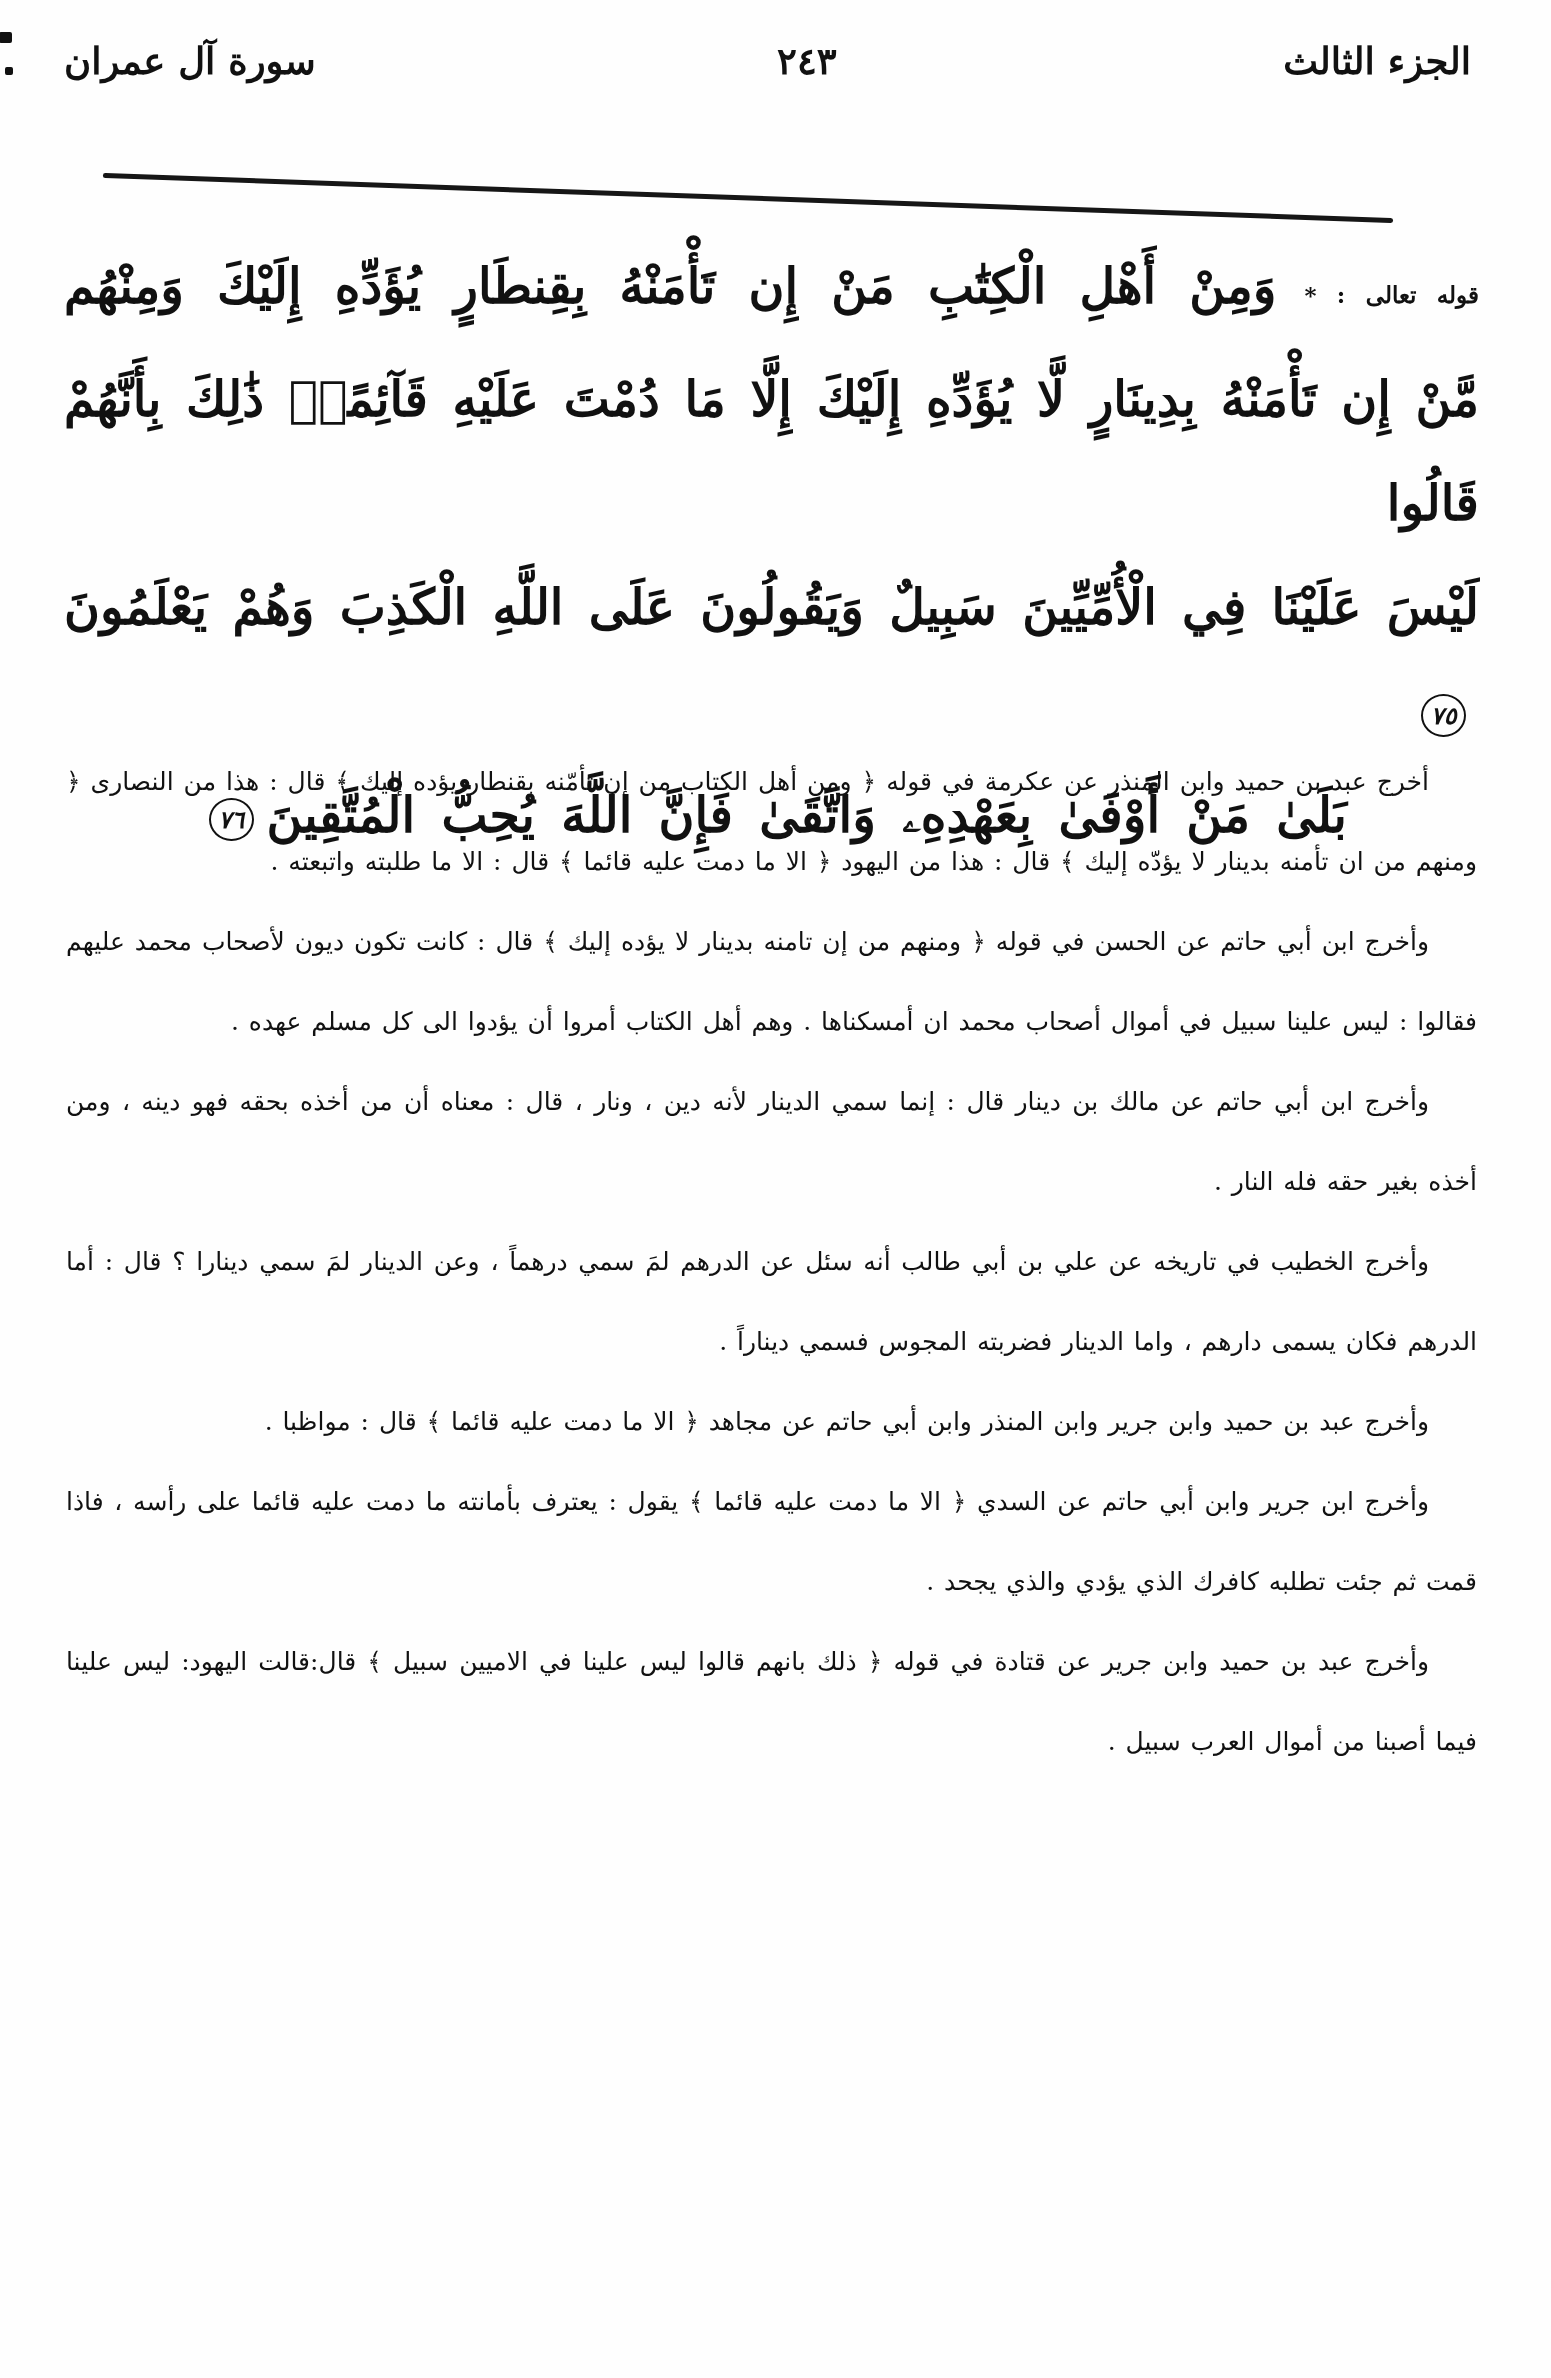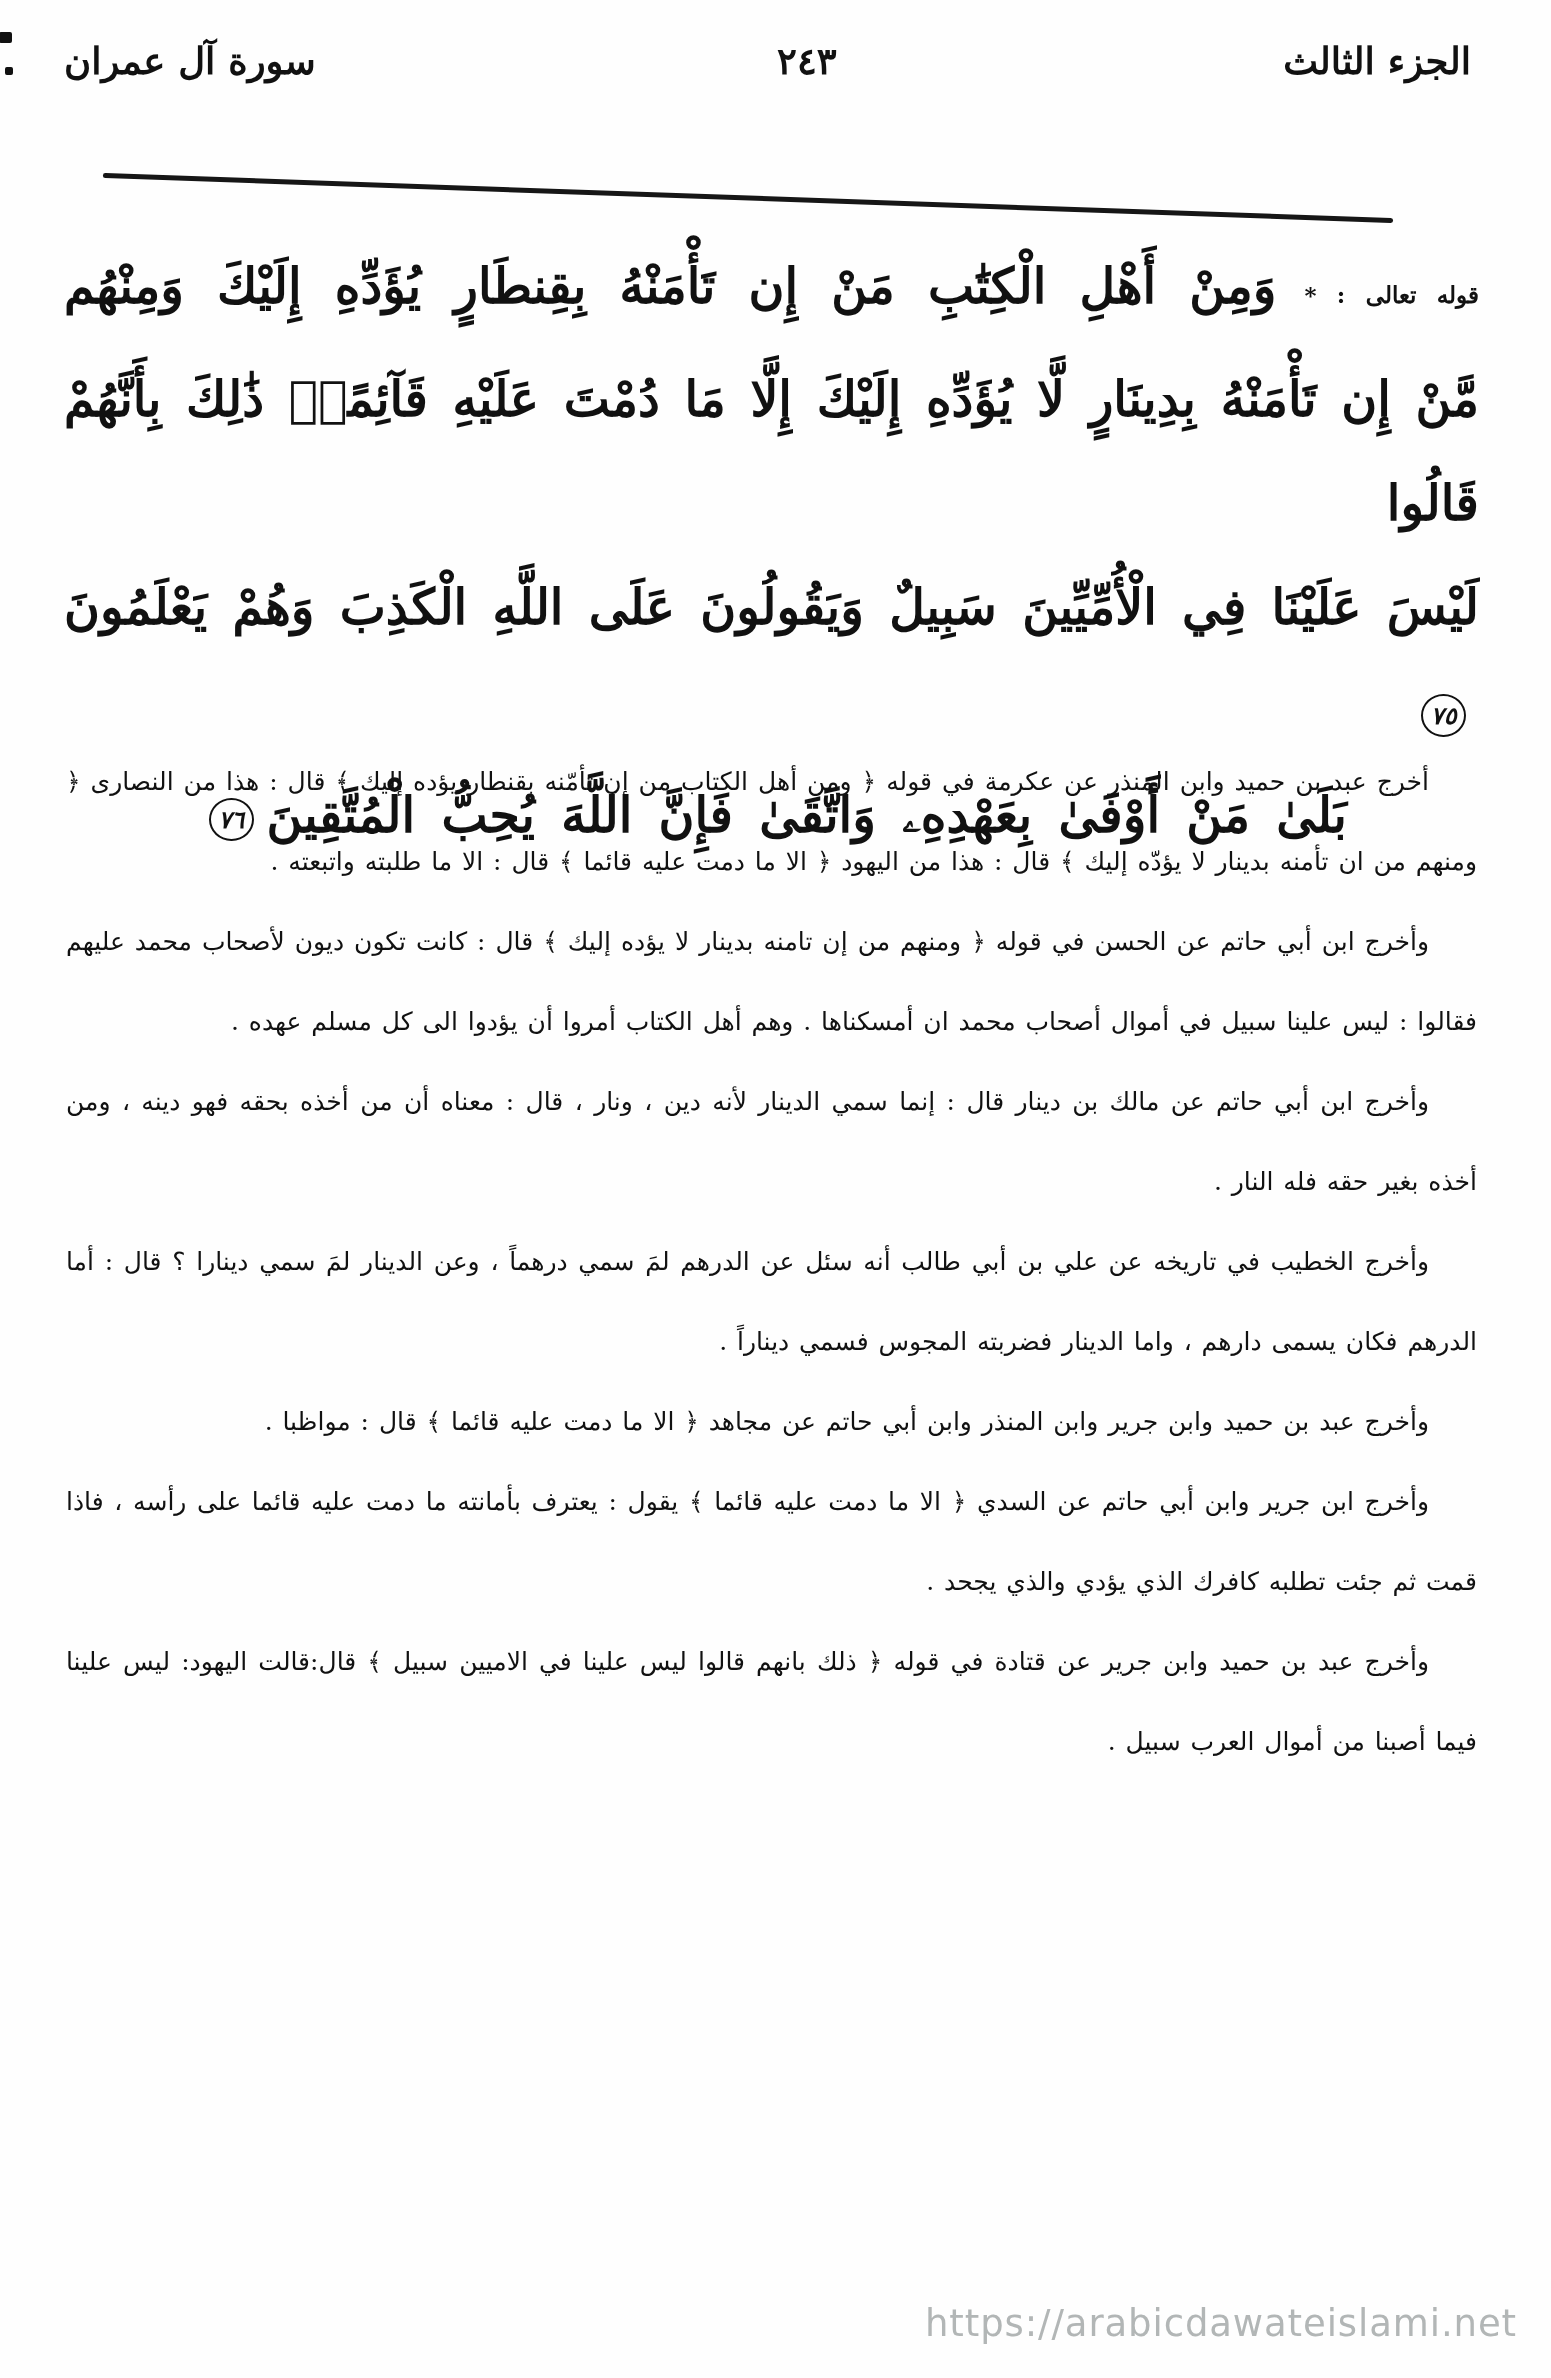--- a/index.html
+++ b/index.html
@@ -143,16 +143,15 @@
   <div class="body-text">
     <p>أخرج عبد بن حميد وابن المنذر عن عكرمة في قوله ﴿ ومن أهل الكتاب من إن تأمّنه بقنطار يؤده إليك ﴾ قال : هذا من النصارى ﴿ ومنهم من ان تأمنه بدينار لا يؤدّه إليك ﴾ قال : هذا من اليهود ﴿ الا ما دمت عليه قائما ﴾ قال : الا ما طلبته واتبعته .</p>
     <p>وأخرج ابن أبي حاتم عن الحسن في قوله ﴿ ومنهم من إن تامنه بدينار لا يؤده إليك ﴾ قال : كانت تكون ديون لأصحاب محمد عليهم فقالوا : ليس علينا سبيل في أموال أصحاب محمد ان أمسكناها . وهم أهل الكتاب أمروا أن يؤدوا الى كل مسلم عهده .</p>
     <p>وأخرج ابن أبي حاتم عن مالك بن دينار قال : إنما سمي الدينار لأنه دين ، ونار ، قال : معناه أن من أخذه بحقه فهو دينه ، ومن أخذه بغير حقه فله النار .</p>
     <p>وأخرج الخطيب في تاريخه عن علي بن أبي طالب أنه سئل عن الدرهم لمَ سمي درهماً ، وعن الدينار لمَ سمي دينارا ؟ قال : أما الدرهم فكان يسمى دارهم ، واما الدينار فضربته المجوس فسمي ديناراً .</p>
     <p>وأخرج عبد بن حميد وابن جرير وابن المنذر وابن أبي حاتم عن مجاهد ﴿ الا ما دمت عليه قائما ﴾ قال : مواظبا .</p>
     <p>وأخرج ابن جرير وابن أبي حاتم عن السدي ﴿ الا ما دمت عليه قائما ﴾ يقول : يعترف بأمانته ما دمت عليه قائما على رأسه ، فاذا قمت ثم جئت تطلبه كافرك الذي يؤدي والذي يجحد .</p>
     <p>وأخرج عبد بن حميد وابن جرير عن قتادة في قوله ﴿ ذلك بانهم قالوا ليس علينا في الاميين سبيل ﴾ قال:قالت اليهود: ليس علينا فيما أصبنا من أموال العرب سبيل .</p>
   </div>
 
-  <div class="watermark">https://arabicdawateislami.net</div>
 
 </div>
 
 
 </body></html>

